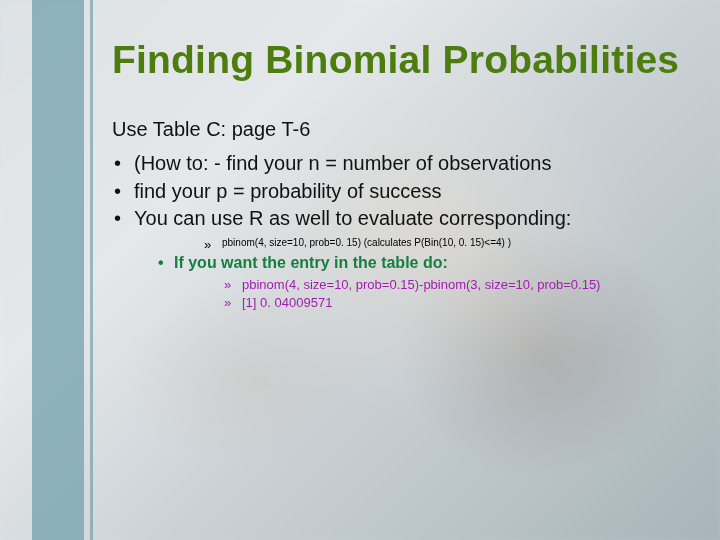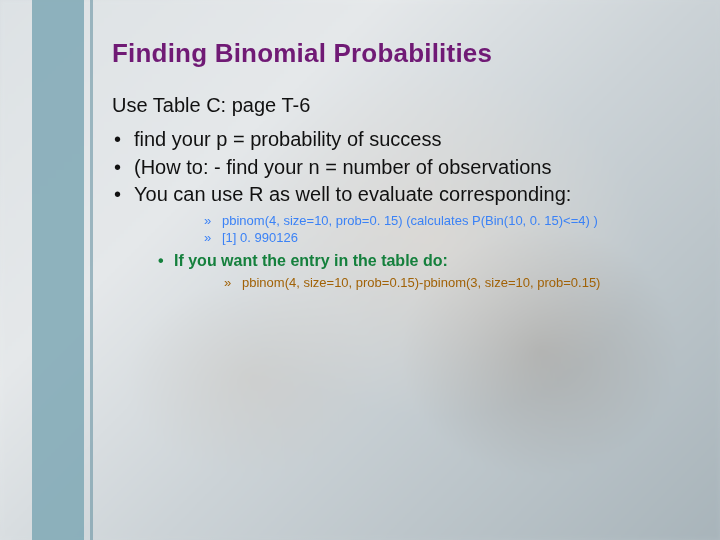--- a/index.html
+++ b/index.html
@@ -31,24 +31,24 @@
     width: 3px; height: 540px;
     background: #6b95a3;
     opacity: 0.6;
   }
   .content {
     position: absolute;
     left: 112px; top: 38px;
     right: 30px;
   }
   .title {
-    font-size: 26px;
+    font-size: 39px;
     font-weight: bold;
-    color: #701a75;
-    margin-bottom: 25px;
+    color: #4d7c0f;
+    margin-bottom: 36px;
     letter-spacing: 0.2px;
   }
   .intro {
     font-size: 20px;
     color: #111;
     margin-bottom: 10px;
   }
   ul.main {
     list-style: none;
     padding-left: 0;
@@ -68,22 +68,22 @@
     top: 0;
     font-size: 20px;
   }
   ul.sub1 {
     list-style: none;
     padding-left: 0;
     margin-top: 4px;
     margin-bottom: 4px;
   }
   ul.sub1 > li {
-    font-size: 13px;
-    color: #3b82f6;
+    font-size: 10px;
+    color: #000000;
     line-height: 1.35;
     padding-left: 110px;
     position: relative;
   }
   ul.sub1 > li::before {
     content: "»";
     position: absolute;
     left: 92px;
     top: 0;
     font-size: 13px;
@@ -110,21 +110,21 @@
     top: 0;
     font-size: 16px;
   }
   ul.sub2 {
     list-style: none;
     padding-left: 0;
     margin-top: 2px;
   }
   ul.sub2 > li {
     font-size: 13px;
-    color: #a16207;
+    color: #a21caf;
     line-height: 1.35;
     padding-left: 130px;
     position: relative;
   }
   ul.sub2 > li::before {
     content: "»";
     position: absolute;
     left: 112px;
     top: 0;
     font-size: 13px;
@@ -136,30 +136,30 @@
 <div class="bg-blur"></div>
 <div class="side-bar"></div>
 <div class="side-bar-line"></div>
 
 <div class="content">
   <h1 class="title">Finding Binomial Probabilities</h1>
 
   <div class="intro">Use Table C: page T-6</div>
 
   <ul class="main">
+    <li>(How to: -    find your n = number of observations</li>
     <li>find your p = probability of success</li>
-    <li>(How to: -    find your n = number of observations</li>
     <li>You can use R as well to evaluate corresponding:</li>
   </ul>
 
   <ul class="sub1">
     <li>pbinom(4, size=10, prob=0. 15) (calculates P(Bin(10, 0. 15)&lt;=4) )</li>
-    <li>[1] 0. 990126</li>
   </ul>
 
   <ul class="nested">
     <li class="bullet2">If you want the entry in the table do:</li>
   </ul>
 
   <ul class="sub2">
     <li>pbinom(4, size=10, prob=0.15)-pbinom(3, size=10, prob=0.15)</li>
+    <li>[1] 0. 04009571</li>
   </ul>
 </div>
 
 </body></html>

